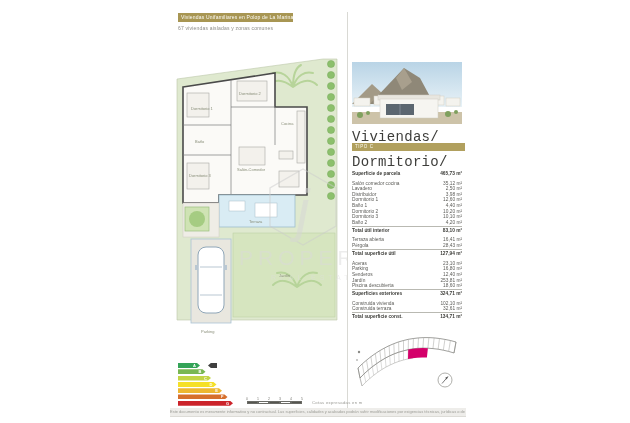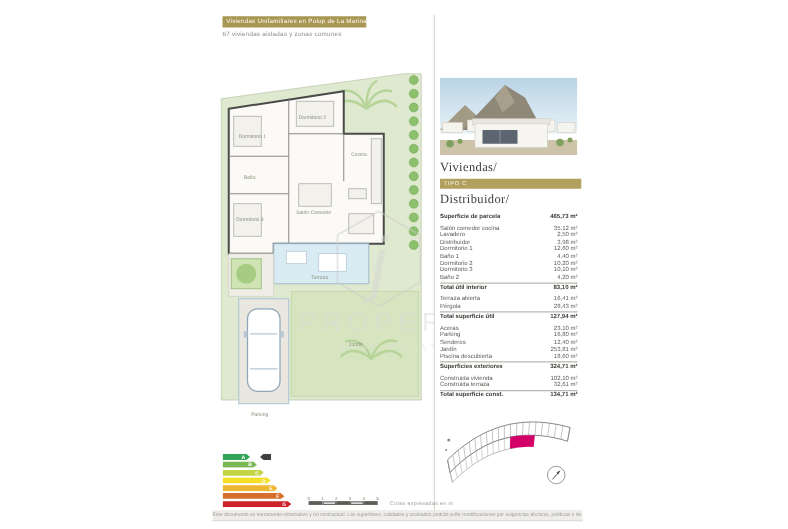--- a/index.html
+++ b/index.html
@@ -11,21 +11,21 @@
   .title-bar{left:178px;top:13px;width:112px;height:9px;background:#a89653;
              color:#fdfdf8;font-size:5px;line-height:9px;padding-left:3px;
              letter-spacing:.2px;white-space:nowrap;overflow:hidden;}
   .subtitle{left:178px;top:25px;font-size:5px;color:#8a8a86;letter-spacing:.2px;}
 
   
   .divider-v{left:347px;top:12px;width:1px;height:398px;background:#d9d9d4;}
 
   
   .photo{left:352px;top:62px;width:110px;height:62px;overflow:hidden;}
-  .serif-h{font-family:Liberation Serif, serif;font-size:10px;
+  .serif-h{font-family:Liberation Mono, monospace;font-size:14px;
            color:#3d3d3a;letter-spacing:.3px;}
   .h-viviendas{left:352px;top:129px;}
   .tipo-bar{left:352px;top:143px;width:110px;height:8px;background:#b1a05e;
             color:#fbfaf2;font-size:4.5px;line-height:8px;padding-left:3px;
             letter-spacing:.6px;}
   .h-superficies{left:352px;top:154px;}
 
   .surf-table{left:352px;top:171px;width:110px;}
   .srow{display:flex;justify-content:space-between;font-size:4.8px;
         line-height:5.6px;color:#5c5c58;}
@@ -192,21 +192,21 @@
         <circle cx="8" cy="53" r="3"></circle>
           <circle cx="16" cy="51" r="2"></circle>
         <circle cx="96" cy="52" r="3"></circle>
           <circle cx="104" cy="50" r="2"></circle>
       </g>
     </svg>
   </div>
 
   <div class="abs serif-h h-viviendas">Viviendas/</div>
   <div class="abs tipo-bar">TIPO C</div>
-  <div class="abs serif-h h-superficies">Distribuidor/</div>
+  <div class="abs serif-h h-superficies">Dormitorio/</div>
 
   <div class="abs surf-table" id="surfTable">
       <div class="srow head">
         <span>Superficie de parcela</span>
         <span>465,73 m²</span>
       </div>
       <div class="srow">
         <span>Salón comedor cocina</span>
         <span>35,12 m²</span>
       </div>

